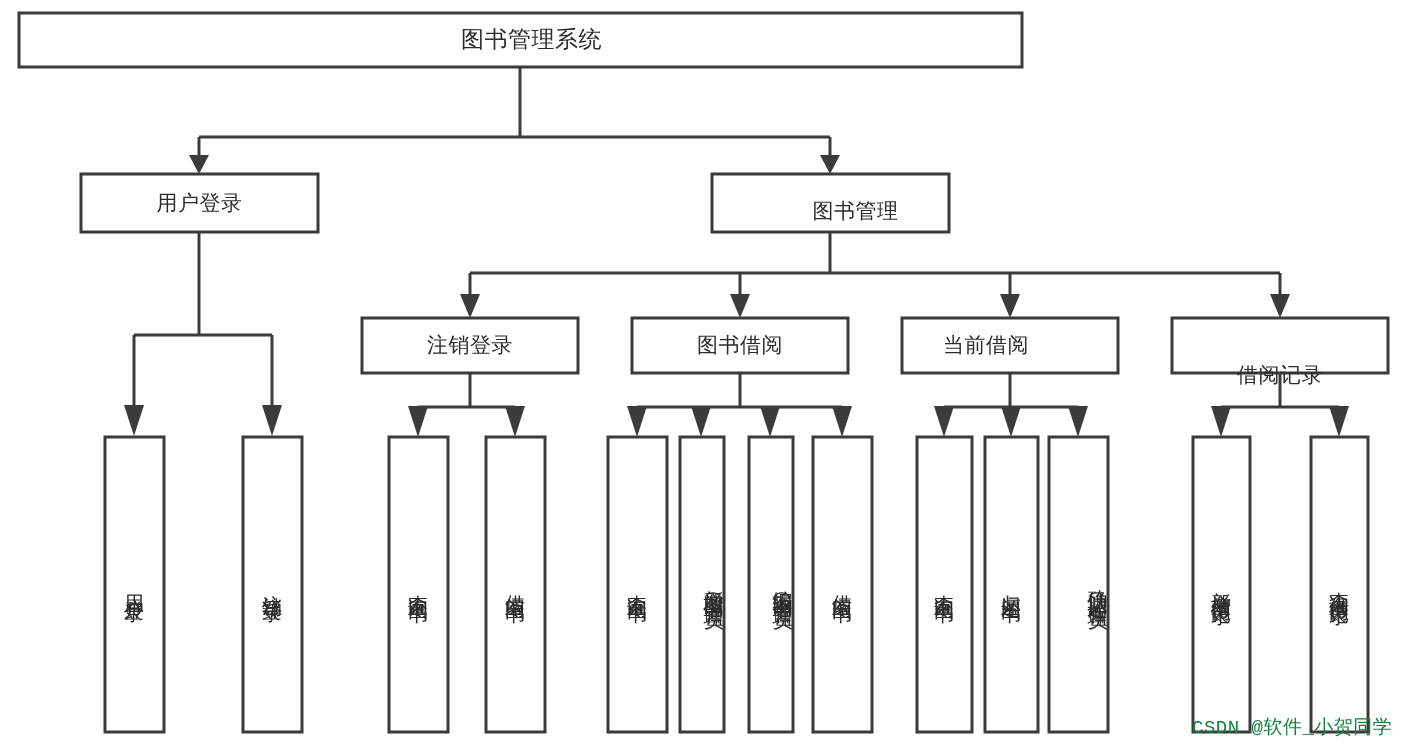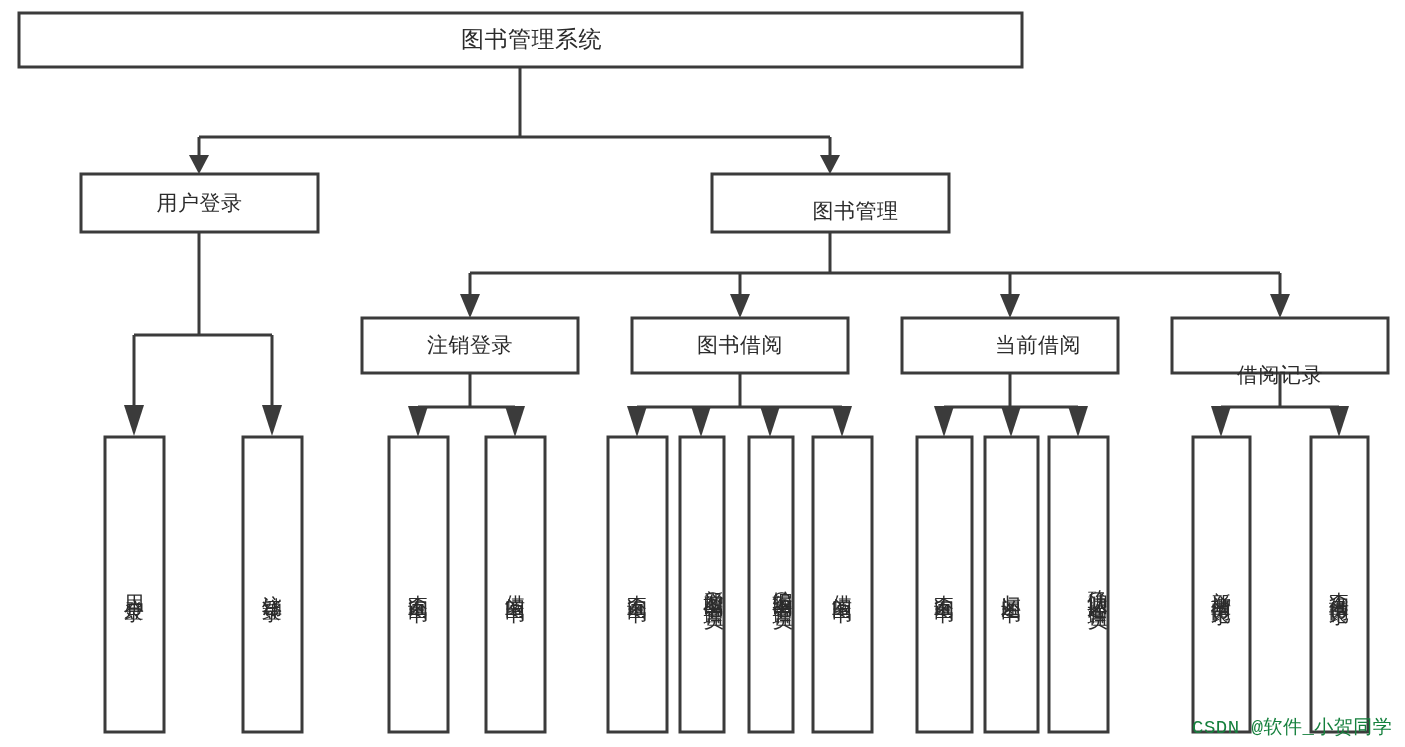--- a/index.html
+++ b/index.html
@@ -155,21 +155,21 @@
 
   </svg>
 
   <div class="node-label" style="left:30px; top:13px; width:1003px; height:54px; font-size:23px;">图书管理系统</div>
 
   <div class="node-label" style="left:81px; top:174px; width:237px; height:58px;">用户登录</div>
   <div class="node-label" style="left:737px; top:174px; width:237px; height:58px;margin-top:8px;">图书管理</div>
 
   <div class="node-label" style="left:362px; top:318px; width:216px; height:55px;">注销登录</div>
   <div class="node-label" style="left:632px; top:318px; width:216px; height:55px;border-radius:26px;">图书借阅</div>
-  <div class="node-label" style="left:930px; top:318px; width:216px; height:55px;">当前借阅</div>
+  <div class="node-label" style="left:878px; top:318px; width:216px; height:55px;">当前借阅</div>
   <div class="node-label" style="left:1172px; top:318px; width:216px; height:55px;margin-top:30px;">借阅记录</div>
 
   <div class="node-label vertical" style="left:105px; top:437px; width:59px; height:295px;">用户登录</div>
   <div class="node-label vertical" style="left:243px; top:437px; width:59px; height:295px;">注销登录</div>
 
   <div class="node-label vertical" style="left:389px; top:437px; width:59px; height:295px;">查询图书</div>
   <div class="node-label vertical" style="left:486px; top:437px; width:59px; height:295px;">借阅图书</div>
 
   <div class="node-label vertical" style="left:608px; top:437px; width:59px; height:295px;">查询图书</div>
   <div class="node-label vertical" style="left:680px; top:437px; width:44px; height:295px; align-items:flex-start; padding-top:6px; box-sizing:border-box;">新增图书（管理员）</div>

